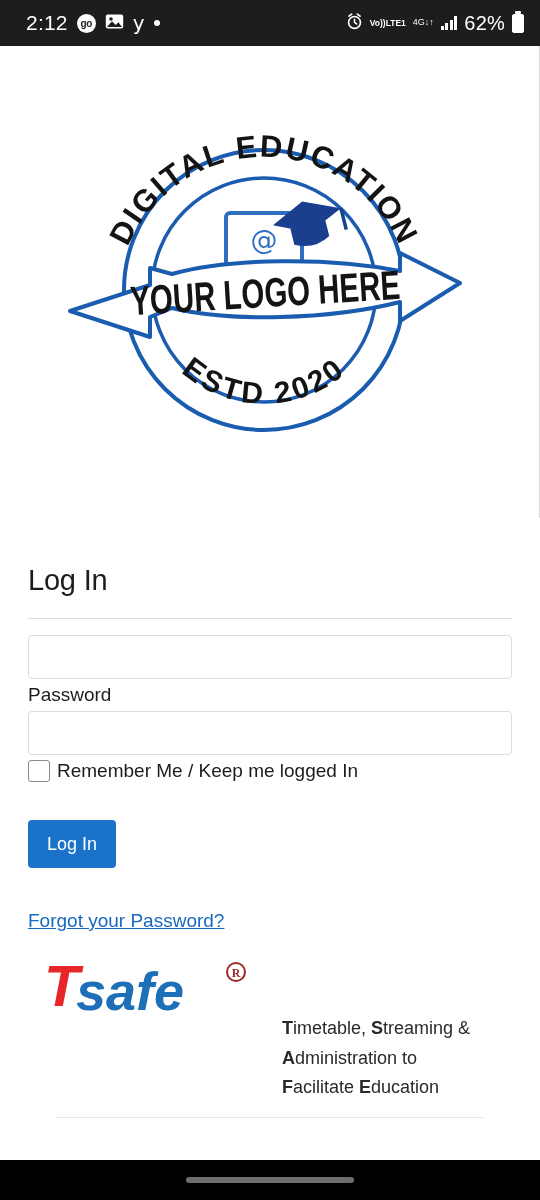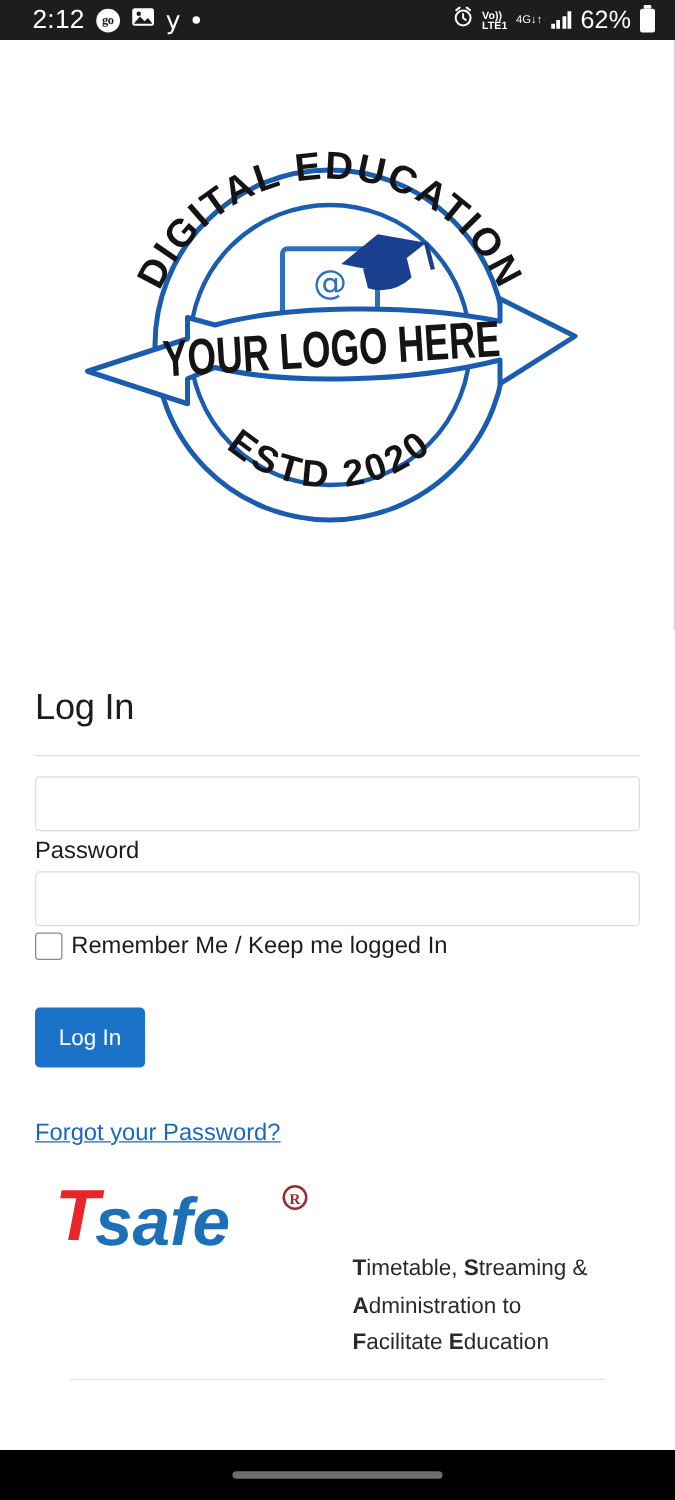--- a/index.html
+++ b/index.html
@@ -16,21 +16,21 @@
     position: relative;
     width: 540px;
     height: 1200px;
     background: #ffffff;
     display: flex;
     flex-direction: column;
   }
 
   
   .status-bar {
-    height: 32px;
+    height: 46px;
     background: #1b1d1f;
     color: #ffffff;
     display: flex;
     align-items: center;
     justify-content: space-between;
     padding: 0 16px 0 26px;
     flex: 0 0 auto;
   }
   .status-left {
     display: flex;
@@ -46,41 +46,40 @@
     width: 19px; height: 19px;
     border-radius: 50%;
     background: #ffffff;
     color: #1b1d1f;
     font-size: 10px;
     font-weight: bold;
     display: flex;
     align-items: center;
     justify-content: center;
     letter-spacing: -0.5px;
-    font-family: Liberation Serif, serif;
   }
   .status-dot {
     width: 6px; height: 6px;
     border-radius: 50%;
     background: #ffffff;
     display: inline-block;
   }
   .yico {
     font-size: 20px;
     line-height: 1;
     font-family: "DejaVu Sans", sans-serif;
   }
   .status-right {
     display: flex;
     align-items: center;
     gap: 7px;
   }
   .volte-stack {
     display: flex;
-    flex-direction: column;
+    align-items: center;
     line-height: 1;
     font-size: 8.5px;
     font-weight: bold;
   }
   .netgrp {
     display: flex;
     align-items: center;
     gap: 2px;
   }
   .net-stack {

